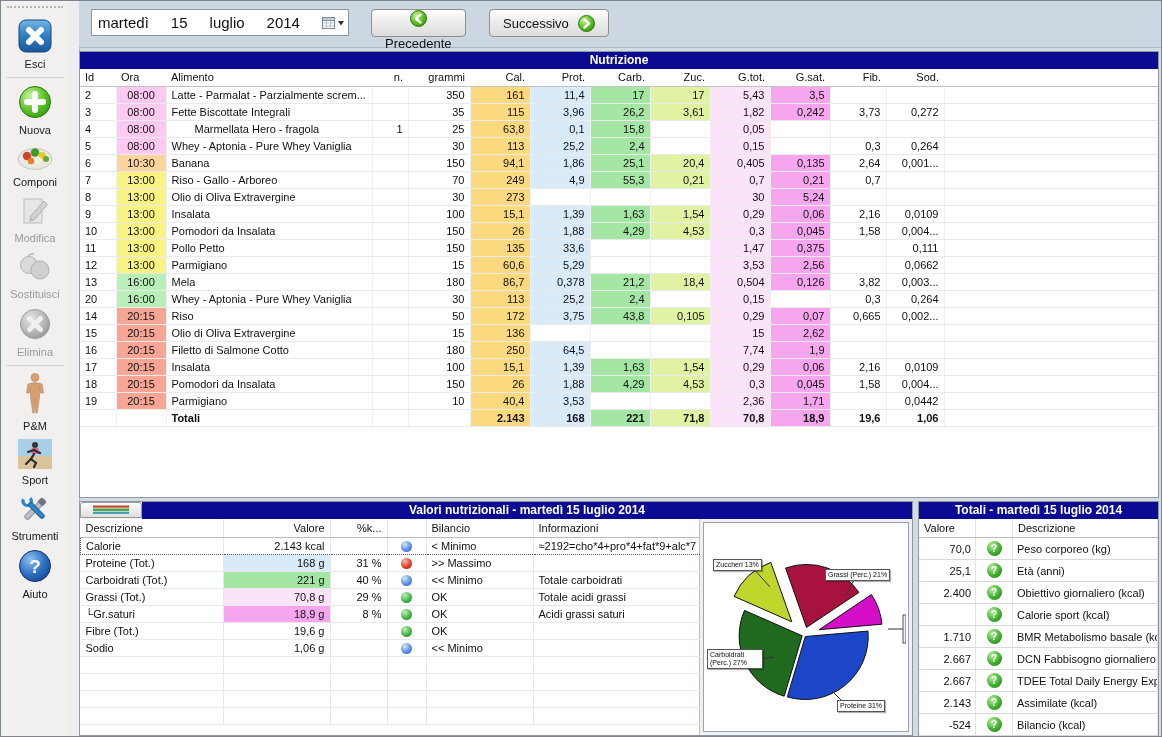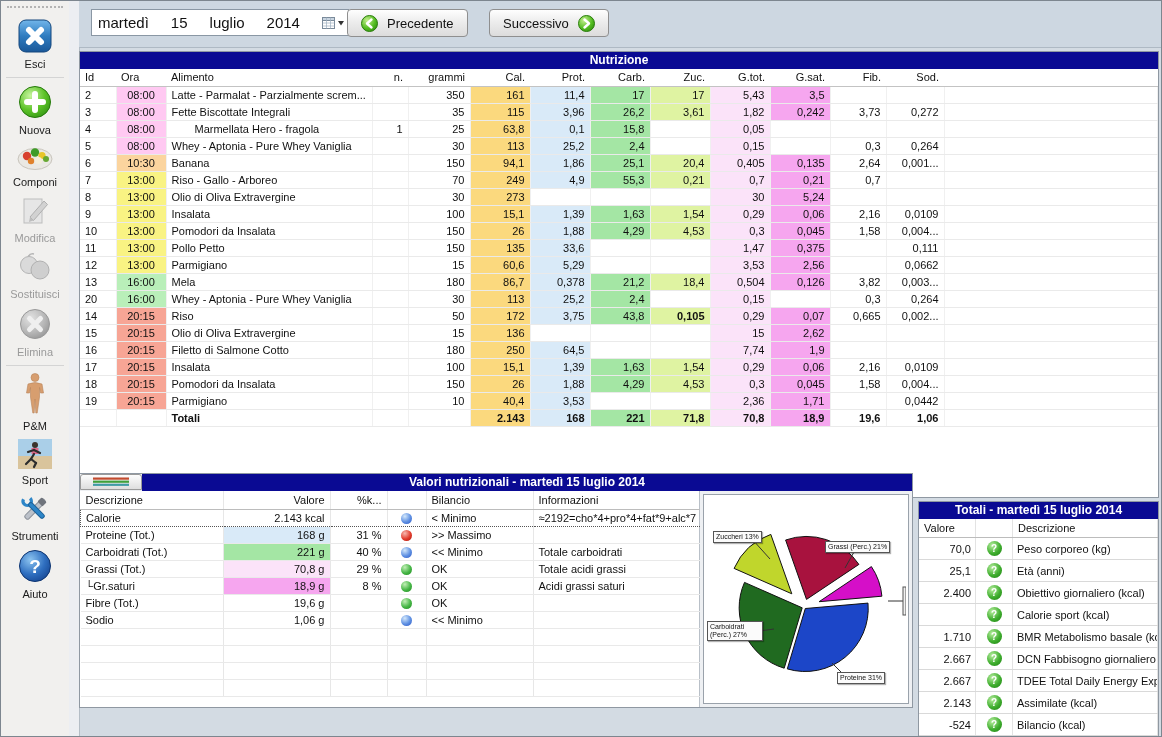--- a/index.html
+++ b/index.html
@@ -16,38 +16,38 @@
   .splitter{position:absolute;left:68px;top:0;width:10px;height:737px;background:#eceef2;border-right:1px solid #b4bdc6;}
   
   .topbar{position:absolute;left:78px;top:0;width:1084px;height:46px;background:#cdd7e1;border-bottom:1px solid #aeb9c4;}
   .datebox{position:absolute;left:12px;top:8px;width:258px;height:27px;background:#fff;border:1px solid #8a97a4;
            display:flex;align-items:center;font-size:15px;color:#111;padding:0 6px;box-sizing:border-box;}
   .datebox span.dseg{margin-right:22px;}
   .calico{margin-left:auto;display:flex;align-items:center;}
   .btn{position:absolute;top:8px;height:28px;display:flex;align-items:center;gap:9px;padding:0 13px;
        border:1px solid #8f8f8f;border-radius:4px;font-size:13px;color:#111;
        background:linear-gradient(#fefefe,#ececec 48%,#dcdcdc);font-family:"Liberation Sans",sans-serif;}
-  #btn-prev{left:268px;} #btn-next{left:410px;}
+  #btn-prev{left:292px;flex-direction:column;} #btn-next{left:410px;}
   .aico{display:flex;align-items:center;}
   
   .panel{position:absolute;background:#fff;border:1px solid #8f98a2;box-sizing:border-box;}
   .navy{background:#0a0a93;color:#fff;font-weight:bold;font-size:12px;text-align:center;height:17px;line-height:17px;}
   #nutri{left:78px;top:50px;width:1080px;height:447px;}
   
   .ntab{border-collapse:collapse;table-layout:fixed;width:100%;font-size:11px;color:#111;}
   .ntab th{font-weight:normal;text-align:right;padding:2px 5px 3px 5px;border-bottom:1px solid #c3c3c3;
            white-space:nowrap;overflow:hidden;background:#fff;}
   .ntab th.l{text-align:left;}
   .ntab td{height:16px;padding:0 5px;border-right:1px solid #f0f0f0;border-bottom:1px solid #eaeaea;
            white-space:nowrap;overflow:hidden;text-align:right;}
   .ntab td.l{text-align:left;}
   .ntab td.c{text-align:center;}
   .ntab tr.tot td{font-weight:bold;border-top:1px solid #c9c9c9;}
   
-  #valori{left:78px;top:472px;width:834px;height:235px;background:#eef0f3;}
+  #valori{left:78px;top:500px;width:834px;height:235px;background:#eef0f3;}
   .vhead{display:flex;align-items:flex-start;height:17px;}
   .stripebtn{width:62px;height:16px;border:1px solid #9a9a9a;border-radius:3px 3px 0 0;
              background:linear-gradient(#fdfdfd,#dedede);display:flex;align-items:center;justify-content:center;padding:0;}
   .vtitle{flex:1;}
   .vbody{display:flex;height:216px;}
   .vtablewrap{width:619px;background:#fff;border-right:1px solid #b9c0c8;}
   .vtab{border-collapse:collapse;table-layout:fixed;width:100%;font-size:11px;color:#111;}
   .vtab th{font-weight:normal;text-align:left;padding:3px 5px;border-bottom:1px solid #bcbcbc;border-right:1px solid #e7e7e7;white-space:nowrap;overflow:hidden;}
   .vtab td{height:16px;padding:0 5px;border-right:1px solid #e7e7e7;border-bottom:1px solid #e9e9e9;white-space:nowrap;overflow:hidden;}
   .vtab td.r,.vtab th.r{text-align:right;}
@@ -490,21 +490,21 @@
           </tr>
           <tr>
             <td class="l" style="width: 26px;">14</td>
             <td class="c" style="width: 40px; background: rgb(247, 165, 149);">20:15</td>
             <td class="l" style="width: 196px;">Riso</td>
             <td style="width: 26px;"></td>
             <td style="width: 52px;">50</td>
             <td style="width: 50px; background: rgb(251, 217, 126);">172</td>
             <td style="width: 50px; background: rgb(217, 234, 248);">3,75</td>
             <td style="width: 50px; background: rgb(164, 230, 164);">43,8</td>
-            <td style="width: 50px; background: rgb(223, 243, 162); font-weight: bold;">0,105</td>
+            <td style="width: 50px; background: rgb(223, 243, 162);">0,105</td>
             <td style="width: 50px; background: rgb(251, 227, 249);">0,29</td>
             <td style="width: 50px; background: rgb(246, 166, 239);">0,07</td>
             <td style="width: 46px;">0,665</td>
             <td style="width: 48px;">0,002...</td>
             <td></td>
           </tr>
           <tr>
             <td class="l" style="width: 26px;">15</td>
             <td class="c" style="width: 40px; background: rgb(247, 165, 149);">20:15</td>
             <td class="l" style="width: 196px;">Olio di Oliva Extravergine</td>

